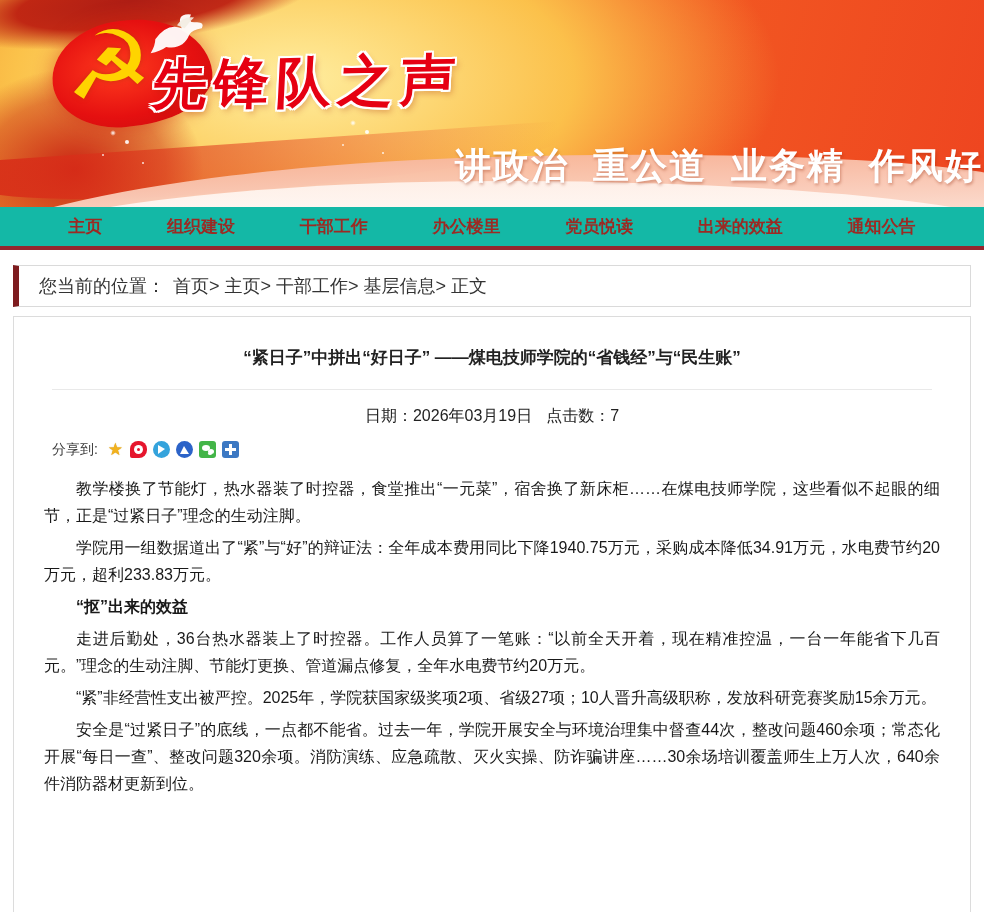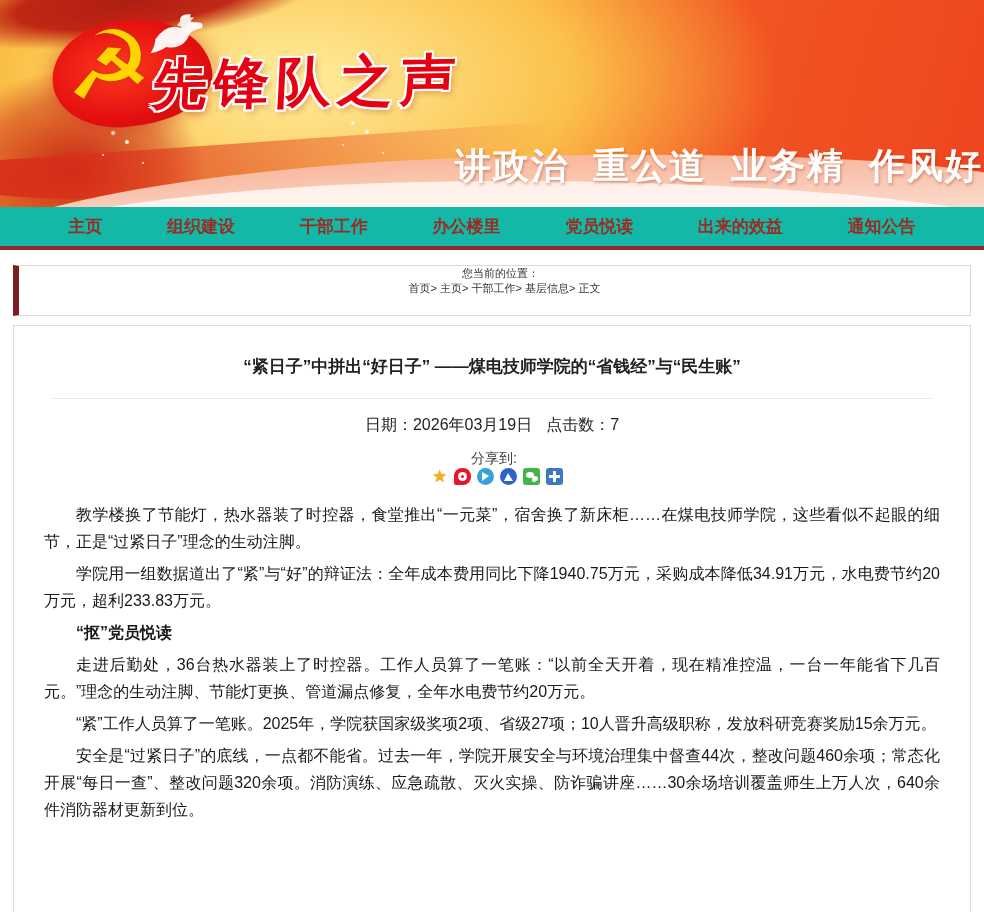--- a/index.html
+++ b/index.html
@@ -52,36 +52,36 @@
                30px 30px 0 -2px rgba(255,255,255,.85), 55px 14px 0 -3px rgba(255,255,255,.7); }
 
   
   .nav { height:43px; background:#14b8a6; display:flex; align-items:center;
     justify-content:space-around; padding:0 36px;
     border-bottom:4px solid #93272e; }
   .nav-item { font-size:17px; font-weight:bold; color:#9c2a23; cursor:pointer;
     text-decoration:none; white-space:nowrap; }
 
   
-  .breadcrumb { margin:15px 13px 9px 13px; height:51px; background:#fff;
+  .breadcrumb { margin:15px 13px 9px 13px; height:42px; background:#fff;
     border:1px solid #dadada; border-left:6px solid #7e1c1f;
-    display:flex; align-items:center; padding-left:20px; font-size:11px; color:#333;flex-direction:column; }
+    display:flex; align-items:center; padding-left:20px; font-size:18px; color:#333; }
   .breadcrumb .bc-label { margin-right:8px; }
   .breadcrumb .bc-path { color:#333; cursor:pointer; }
 
   
   .article-box { margin:0 13px; border:1px solid #dcdcdc; border-bottom:none;
     min-height:600px; padding:20px 28px 40px 28px; background:#fff; }
   .article-title { text-align:center; font-size:17px; font-weight:bold; color:#222;
     padding:8px 10px 18px 10px; line-height:1.5; }
   .title-divider { border:none; border-top:1px solid #e9e9e9; margin:0 10px; }
   .meta-row { text-align:center; font-size:16px; color:#222; padding:16px 0 8px 0; }
   .meta-row .meta-gap { display:inline-block; width:14px; }
   .share-row { display:flex; align-items:center; font-size:14px; color:#3b3b3b;
-    padding:6px 0 12px 10px;flex-direction:column; }
+    padding:6px 0 12px 10px; }
   .share-row .share-label { margin-right:6px; }
 
   
   .ic { width:17px; height:17px; display:inline-block; position:relative;
     margin:0 3px; border-radius:3px; cursor:pointer; flex:0 0 auto; }
   .ic-qzone { background:none; color:#f2b21d; font-size:17px; line-height:17px; text-align:center;
     text-shadow:0 0 1px #c88a10; }
   .ic-weibo { background:#e6162d; border-radius:8px 8px 8px 2px; }
   .ic-weibo::after { content:""; position:absolute; left:4px; top:4px; width:9px; height:9px;
     border-radius:50%; background:#fff; }
@@ -155,18 +155,18 @@
         <span class="ic ic-weibo"></span>
         <span class="ic ic-tqq"></span>
         <span class="ic ic-renren"></span>
         <span class="ic ic-wechat"></span>
         <span class="ic ic-more"></span>
       </span>
   </div>
   <div class="article-body" id="article-body">
       <div class="para">教学楼换了节能灯，热水器装了时控器，食堂推出“一元菜”，宿舍换了新床柜……在煤电技师学院，这些看似不起眼的细节，正是“过紧日子”理念的生动注脚。</div>
       <div class="para">学院用一组数据道出了“紧”与“好”的辩证法：全年成本费用同比下降1940.75万元，采购成本降低34.91万元，水电费节约20万元，超利233.83万元。</div>
-      <div class="sec-h">“抠”党员悦读</div>
+      <div class="sec-h">“抠”出来的效益</div>
       <div class="para">走进后勤处，36台热水器装上了时控器。工作人员算了一笔账：“以前全天开着，现在精准控温，一台一年能省下几百元。”理念的生动注脚、节能灯更换、管道漏点修复，全年水电费节约20万元。</div>
-      <div class="para">“紧”工作人员算了一笔账。2025年，学院获国家级奖项2项、省级27项；10人晋升高级职称，发放科研竞赛奖励15余万元。</div>
+      <div class="para">“紧”非经营性支出被严控。2025年，学院获国家级奖项2项、省级27项；10人晋升高级职称，发放科研竞赛奖励15余万元。</div>
       <div class="para">安全是“过紧日子”的底线，一点都不能省。过去一年，学院开展安全与环境治理集中督查44次，整改问题460余项；常态化开展“每日一查”、整改问题320余项。消防演练、应急疏散、灭火实操、防诈骗讲座……30余场培训覆盖师生上万人次，640余件消防器材更新到位。</div>
     </div>
 </div>
 
 </body></html>

